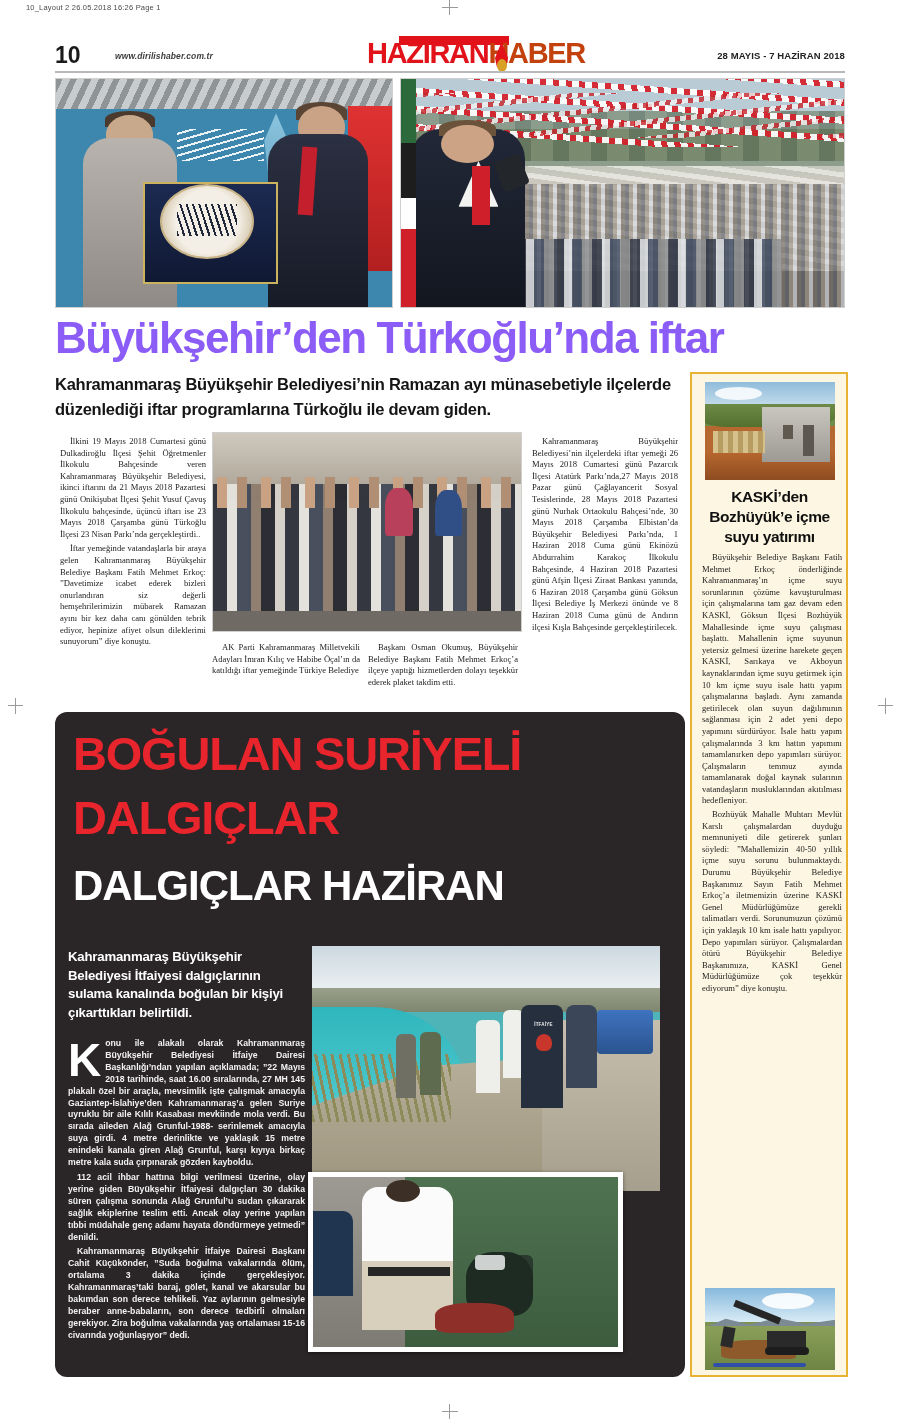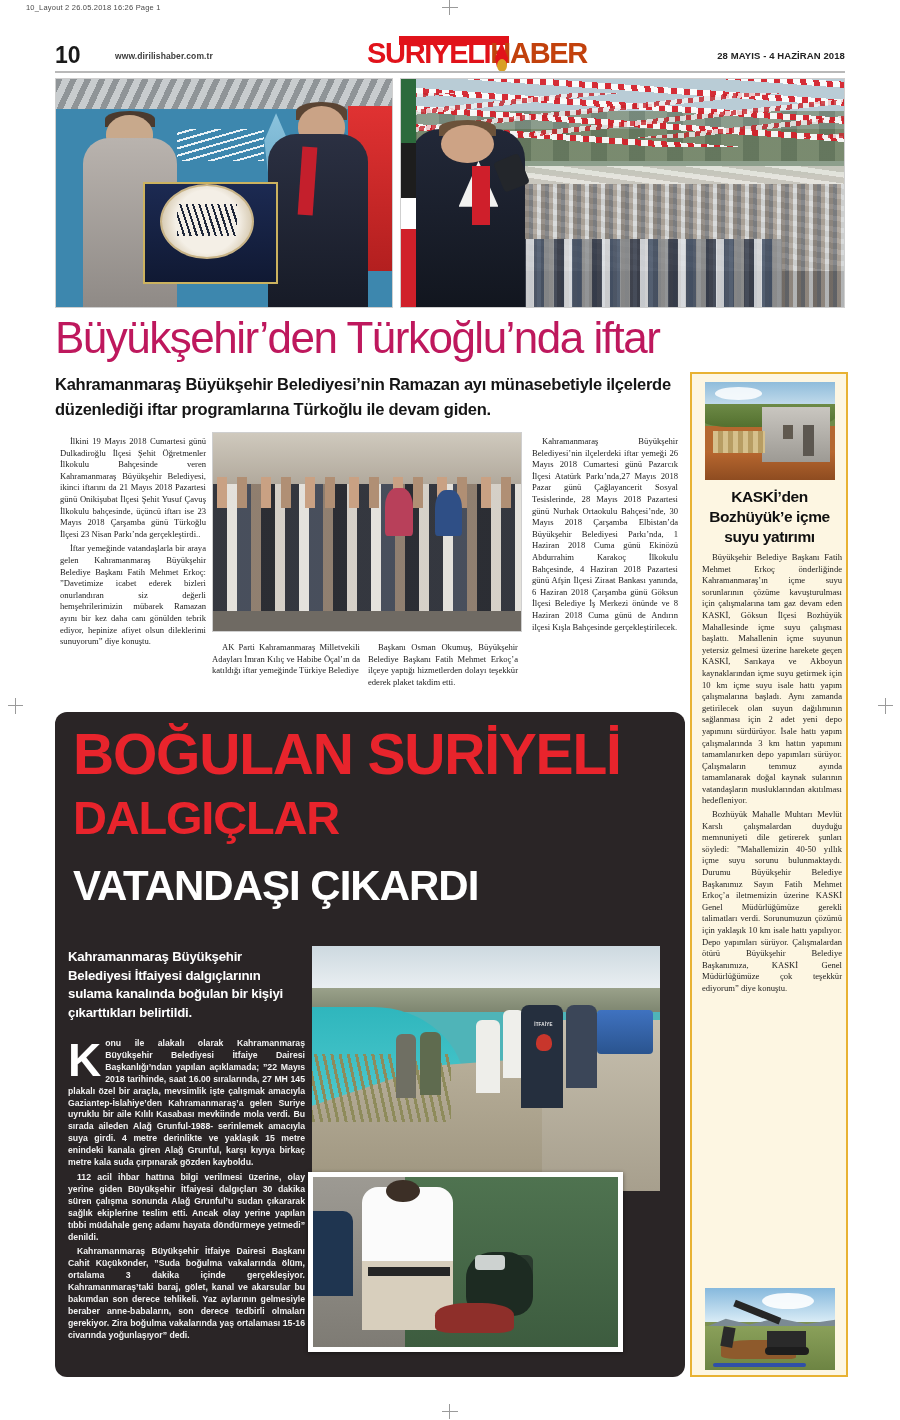--- a/index.html
+++ b/index.html
@@ -34,20 +34,21 @@
   }
   .page-num {
     position: absolute; left: 0; top: 2px;
     font-size: 23px; font-weight: bold; color: #1a1a1a;
     font-family: "Liberation Sans", sans-serif;
   }
   .site-url {
     position: absolute; left: 60px; top: 11px;
     font-size: 8.5px; font-weight: bold; color: #3d3d3d;
     letter-spacing: .1px;
+    font-style: italic;
   }
   .logo-wrap { position: absolute; left: 312px; top: -4px; width: 215px; height: 36px; }
   .logo-red-bar {
     position: absolute; left: 32px; top: 0px; width: 110px; height: 9px;
     background: #e1121a;
   }
   .logo-text {
     position: absolute; left: 0; top: 2px; width: 215px;
     font-size: 29px; font-weight: 900; letter-spacing: -1.3px;
     font-family: "Liberation Sans", sans-serif;
@@ -286,21 +287,21 @@
   .dv-tank { position:absolute; left:62%; top:46%; width:10%; height:22%;
     background:#2a3a2e; border-radius:6px; }
   .dv-victim { position:absolute; left:40%; top:74%; width:26%; height:18%;
     background:#8e2f2a; border-radius:40% 40% 20% 20%; }
   .dv-left { position:absolute; left:0; top:20%; width:13%; height:50%;
     background:#1f3550; border-radius:0 10px 0 0; }
 
   
   .headline-1 {
     position: absolute; left: 55px; top: 314px; width: 790px;
-    font-size: 44px; font-weight: 400; color: #be185d;
+    font-size: 44px; font-weight: 700; color: #8b5cf6;
     letter-spacing: -1.5px; line-height: 48px;
     font-family: "Liberation Sans", sans-serif;
     white-space: nowrap;
   }
   .deck-1 {
     position: absolute; left: 55px; top: 372px; width: 620px;
     font-size: 16.5px; font-weight: bold; color: #151515;
     line-height: 25px; letter-spacing: -.25px;
   }
   .a1-col { position: absolute; font-size: 8.6px; line-height: 11.6px;
@@ -332,21 +333,21 @@
   .kaski-body p { text-indent: 10px; margin: 0; }
   .kaski-body p + p { margin-top: 2px; }
 
   
   .dark-box {
     position: absolute; left: 55px; top: 712px; width: 630px; height: 665px;
     background: #2a2526; border-radius: 12px;
   }
   .hl2-line1 {
     position: absolute; left: 73px; top: 728px; width: 600px;
-    font-size: 57px; font-weight: 900; color: #e8242c; letter-spacing: -1.2px;
+    font-size: 47px; font-weight: 900; color: #e8242c; letter-spacing: -1.2px;
     line-height: 52px; white-space: nowrap;
   }
   .hl2-line2 {
     position: absolute; left: 73px; top: 792px; width: 600px;
     font-size: 47px; font-weight: 900; color: #e8242c; letter-spacing: -1.2px;
     line-height: 52px; white-space: nowrap;
   }
   .hl2-line3 {
     position: absolute; left: 73px; top: 862px; width: 600px;
     font-size: 42px; font-weight: 900; color: #ffffff; letter-spacing: -1px;
@@ -383,26 +384,26 @@
 <div class="crop-mark cm-right-v"></div>
 
 <div class="file-stamp">10_Layout 2  26.05.2018  16:26  Page 1</div>
 
 <div class="masthead">
   <div class="page-num">10</div>
   <div class="site-url">www.dirilishaber.com.tr</div>
 
   <div class="logo-wrap">
     <div class="logo-red-bar"></div>
-    <div class="logo-text"><span class="logo-d">SURİYELİ</span><span class="logo-h">HABER</span></div>
+    <div class="logo-text"><span class="logo-d">HAZİRAN</span><span class="logo-h">HABER</span></div>
     <div class="logo-drop"></div>
     <div class="logo-drop2"></div>
   </div>
 
-  <div class="date-range">28 MAYIS - 4 HAZİRAN 2018</div>
+  <div class="date-range">28 MAYIS - 7 HAZİRAN 2018</div>
 </div>
 <div class="masthead-rule"></div>
 
 <div class="photo photo-border ph-plaque">
   <div class="plq-green"></div>
   <div class="plq-truss"></div>
   <div class="plq-flagred"></div>
   <div class="plq-script"></div>
   <div class="plq-minaret"></div>
   <div class="plq-hairL"></div>
@@ -489,21 +490,21 @@
   <div class="ex-arm"></div>
   <div class="ex-body"></div>
   <div class="ex-track"></div>
   <div class="ex-pipe"></div>
 </div>
 
 <div class="dark-box"></div>
 
 <div class="hl2-line1">BOĞULAN SURİYELİ</div>
 <div class="hl2-line2">DALGIÇLAR</div>
-<div class="hl2-line3">VATANDAŞI ÇIKARDI</div>
+<div class="hl2-line3">DALGIÇLAR HAZİRAN</div>
 
 <div class="deck-2">Kahramanmaraş Büyükşehir Belediyesi İtfaiyesi dalgıçlarının sulama kanalında boğulan bir kişiyi çıkarttıkları belirtildi.</div>
 
 <div class="a2-body">
   <p class="noindent"><span class="dropcap">K</span><span>onu ile alakalı olarak Kahramanmaraş Büyükşehir Belediyesi İtfaiye Dairesi Başkanlığı’ndan yapılan açıklamada; ”22 Mayıs 2018 tarihinde, saat 16.00 sıralarında, 27 MH 145 plakalı özel bir araçla, mevsimlik işte çalışmak amacıyla Gaziantep-İslahiye’den Kahramanmaraş’a gelen Suriye uyruklu bir aile Kılılı Kasabası mevkiinde mola verdi. Bu sırada aileden Alağ Grunful-1988- serinlemek amacıyla suya girdi. 4 metre derinlikte ve yaklaşık 15 metre enindeki kanala giren Alağ Grunful, karşı kıyıya birkaç metre kala suda çırpınarak gözden kayboldu.</span></p>
   <p>112 acil ihbar hattına bilgi verilmesi üzerine, olay yerine giden Büyükşehir İtfaiyesi dalgıçları 30 dakika süren çalışma sonunda Alağ Grunful’u sudan çıkararak sağlık ekiplerine teslim etti. Ancak olay yerine yapılan tıbbi müdahale genç adamı hayata döndürmeye yetmedi” denildi.</p>
   <p>Kahramanmaraş Büyükşehir İtfaiye Dairesi Başkanı Cahit Küçükönder, ”Suda boğulma vakalarında ölüm, ortalama 3 dakika içinde gerçekleşiyor. Kahramanmaraş’taki baraj, gölet, kanal ve akarsular bu bakımdan son derece tehlikeli. Yaz aylarının gelmesiyle beraber anne-babaların, son derece tedbirli olmaları gerekiyor. Zira boğulma vakalarında yaş ortalaması 15-16 civarında yoğunlaşıyor” dedi.</p>
 </div>
 
 <div class="photo ph-canal">

